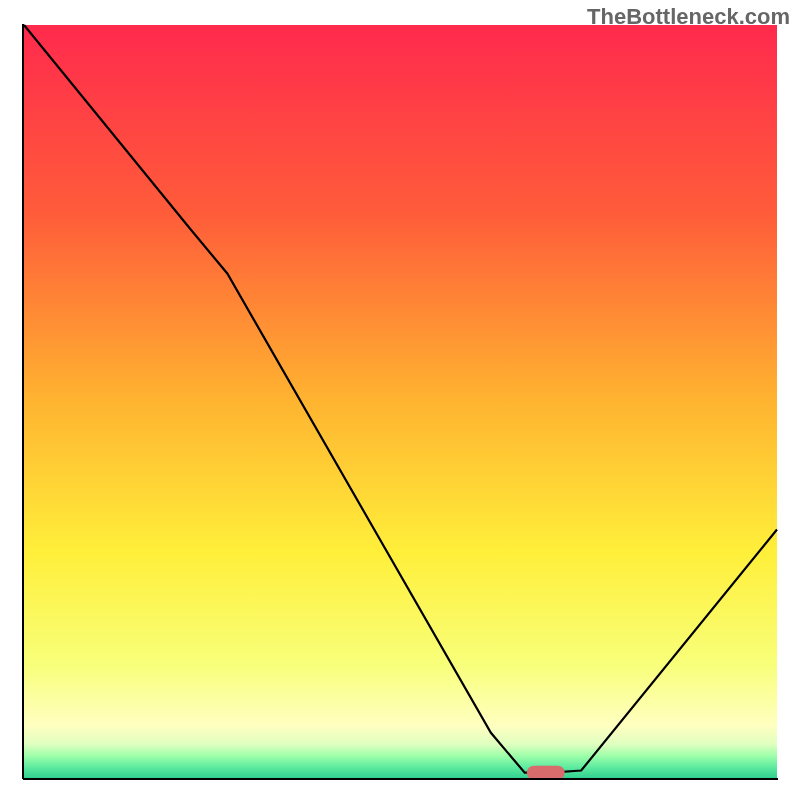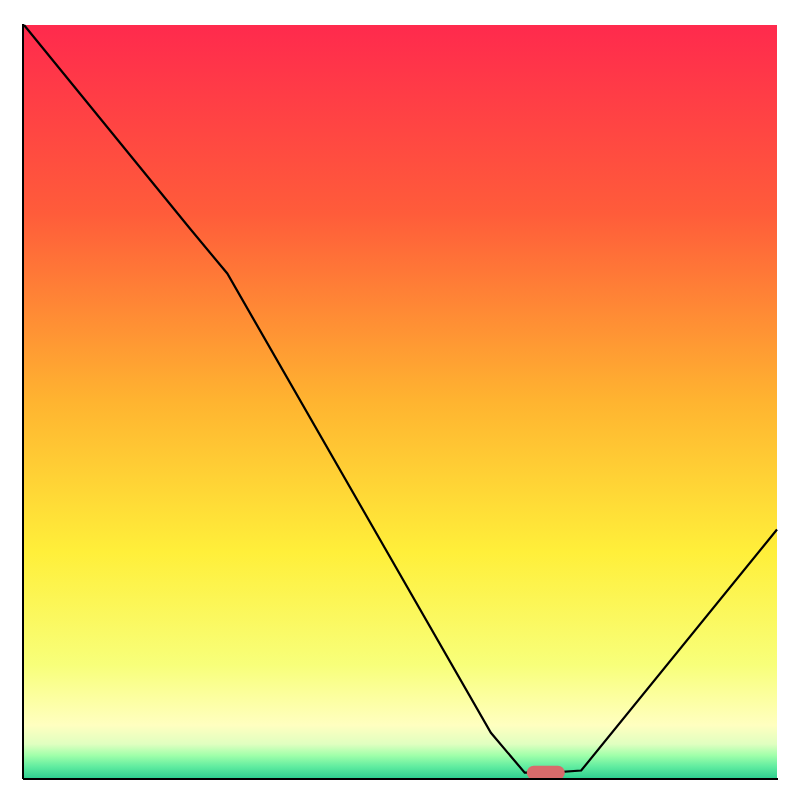--- a/index.html
+++ b/index.html
@@ -31,20 +31,21 @@
     left: 0;
     top: 0;
     width: 800px;
     height: 800px;
   }
 </style>
 </head>
 <body>
 
 <div class="container">
+  <div class="watermark">TheBottleneck.com</div>
 
   <svg viewBox="0 0 800 800">
     <defs>
       <linearGradient id="bg-grad" x1="0" y1="0" x2="0" y2="1">
       <stop offset="0%" stop-color="#ff2a4d"></stop>
           <stop offset="25%" stop-color="#ff5c3a"></stop>
           <stop offset="50%" stop-color="#ffb430"></stop>
           <stop offset="70%" stop-color="#ffef3a"></stop>
           <stop offset="85%" stop-color="#f8ff7a"></stop>
           <stop offset="93%" stop-color="#ffffc0"></stop>

